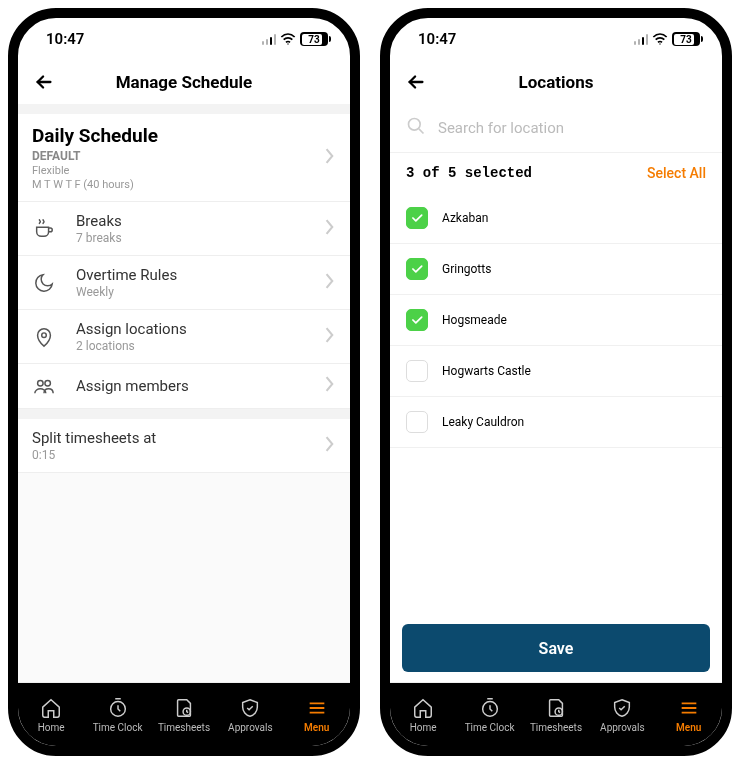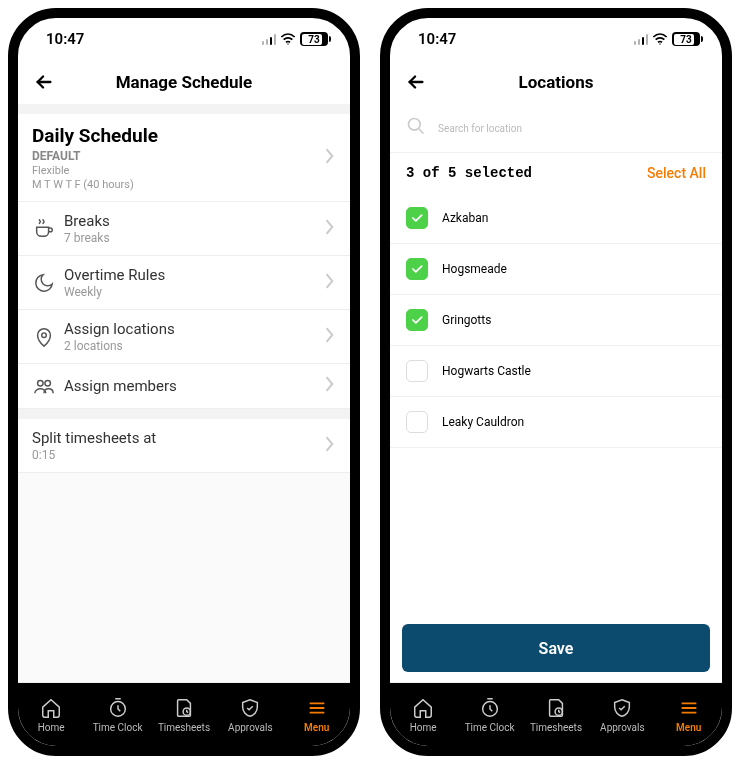--- a/index.html
+++ b/index.html
@@ -36,21 +36,21 @@
     height: 44px; display: flex; align-items: center; justify-content: center;
     position: relative; border-bottom: 1px solid transparent;
   }
   .nav-title { font-size: 17px; font-weight: 700; }
   .nav-back { position: absolute; left: 12px; top: 8px; width: 28px; height: 28px; display:flex;align-items:center;justify-content:center;}
   .section-gap { height: 10px; background:#f3f3f3;}
   .card {
     padding: 10px 14px; background:#fff; border-bottom: 1px solid #eee;
     display:flex; align-items:center; justify-content:space-between;
   }
-  .card-left { display:flex; align-items:center; gap:8px; }
+  .card-left { display:flex; align-items:center; gap:20px; }
   .card-text { display:flex; flex-direction:column; }
   .title-lg { font-size:19px; font-weight:700; }
   .sub1 { font-size:12px; font-weight:700; color:#888; margin-top:2px;}
   .sub2 { font-size:11px; color:#999; margin-top:1px;}
   .item-title { font-size:15px; color:#333; }
   .item-sub { font-size:12px; color:#999; margin-top:1px;}
   .chev { color:#ccc; }
   .icon28 { width:24px; height:24px; color:#555; display:flex;align-items:center;justify-content:center;}
   .content { flex:1; overflow:auto; background:#fff; }
   .tabbar {
@@ -63,21 +63,21 @@
   .tab.active svg { color:#F57C00; }
   .tab svg { color:#ccc; }
   .home-indicator { position:absolute; bottom:5px; left:50%; transform:translateX(-50%); width:120px;height:4px;background:#000;border-radius:3px;}
   
   
   .search-row {
     display:flex; align-items:center; gap:12px; padding: 12px 16px;
     border-bottom: 1px solid #f0f0f0;
   }
   .search-input {
-    border:none; outline:none; font-size:10px; color:#333; flex:1;
+    border:none; outline:none; font-size:15px; color:#333; flex:1;
   }
   .search-input::placeholder{color:#bbb;}
   .sel-row {
     display:flex; justify-content:space-between; align-items:center;
     padding: 12px 16px; font-size:14px;
   }
   .sel-count{font-weight:700;font-family:Liberation Mono, monospace;}
   .sel-all{color:#F57C00; font-weight:500;}
   .loc-row {
     display:flex; align-items:center; gap:14px;
@@ -342,29 +342,29 @@
           </svg>
         </span>
       <span class="loc-name">Azkaban</span>
     </div>
     <div class="loc-row">
       <span class="chk on">
           <svg width="14" height="14" viewBox="0 0 24 24" fill="none" stroke="#fff" stroke-width="3" stroke-linecap="round" stroke-linejoin="round">
             <path d="M5 12l5 5L20 7"></path>
           </svg>
         </span>
-      <span class="loc-name">Hogsmeade</span>
+      <span class="loc-name">Gringotts</span>
     </div>
     <div class="loc-row">
       <span class="chk on">
           <svg width="14" height="14" viewBox="0 0 24 24" fill="none" stroke="#fff" stroke-width="3" stroke-linecap="round" stroke-linejoin="round">
             <path d="M5 12l5 5L20 7"></path>
           </svg>
         </span>
-      <span class="loc-name">Gringotts</span>
+      <span class="loc-name">Hogsmeade</span>
     </div>
     <div class="loc-row">
       <span class="chk"></span>
       <span class="loc-name">Hogwarts Castle</span>
     </div>
     <div class="loc-row">
       <span class="chk"></span>
       <span class="loc-name">Leaky Cauldron</span>
     </div>
 

